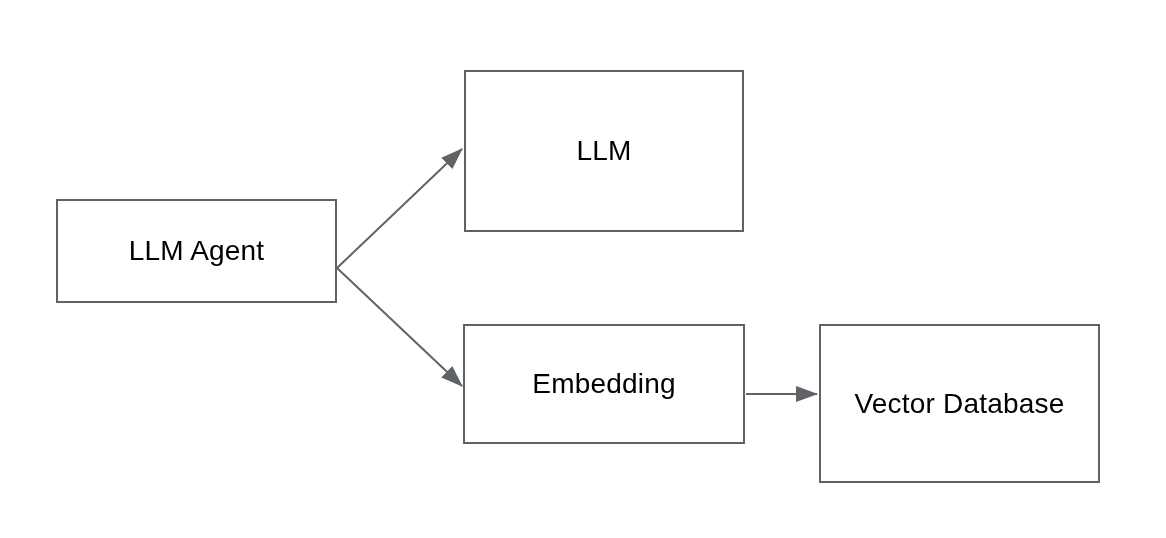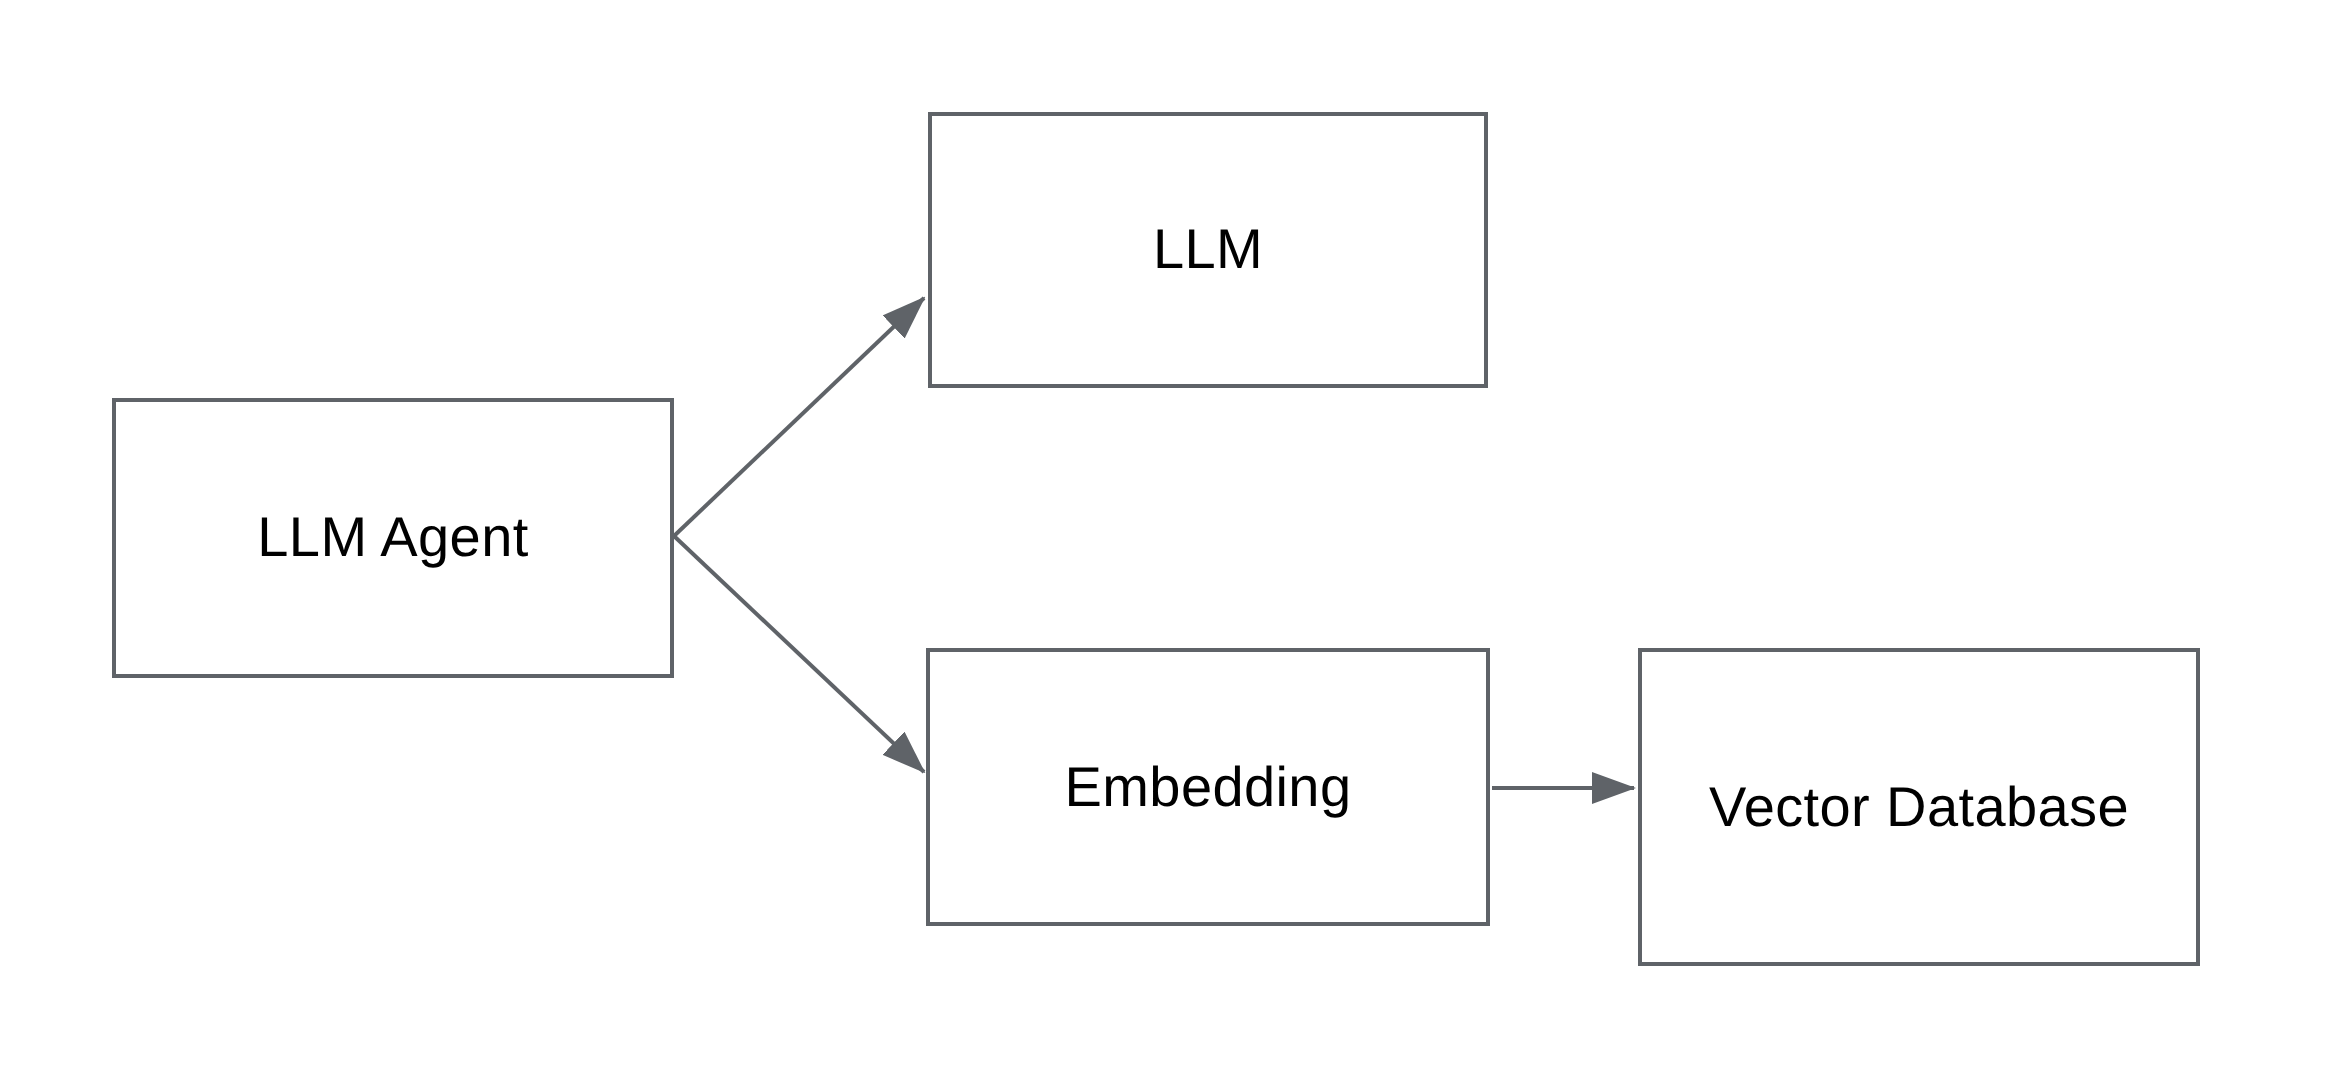--- a/index.html
+++ b/index.html
@@ -31,23 +31,23 @@
     display: flex;
     align-items: center;
     justify-content: center;
   }
   .node .label {
     font-size: 28px;
     color: #000000;
     letter-spacing: 0.2px;
     white-space: nowrap;
   }
-  #node-llm-agent       { left: 56px;  top: 199px; width: 281px; height: 140px; }
-  #node-llm             { left: 464px; top: 56px;  width: 280px; height: 138px; }
-  #node-embedding       { left: 463px; top: 324px; width: 282px; height: 139px; }
+  #node-llm-agent       { left: 56px;  top: 199px; width: 281px; height: 104px; }
+  #node-llm             { left: 464px; top: 70px;  width: 280px; height: 162px; }
+  #node-embedding       { left: 463px; top: 324px; width: 282px; height: 120px; }
   #node-vector-database { left: 819px; top: 324px; width: 281px; height: 159px; }
 </style>
 </head>
 <body>
 
 <div class="canvas">
 
   <svg class="edges" width="1166" height="538" viewBox="0 0 1166 538" xmlns="http://www.w3.org/2000/svg">
     <defs>
       <marker id="arrowhead" markerUnits="userSpaceOnUse" viewBox="0 0 22 16" markerWidth="22" markerHeight="16" refX="21" refY="8" orient="auto">

